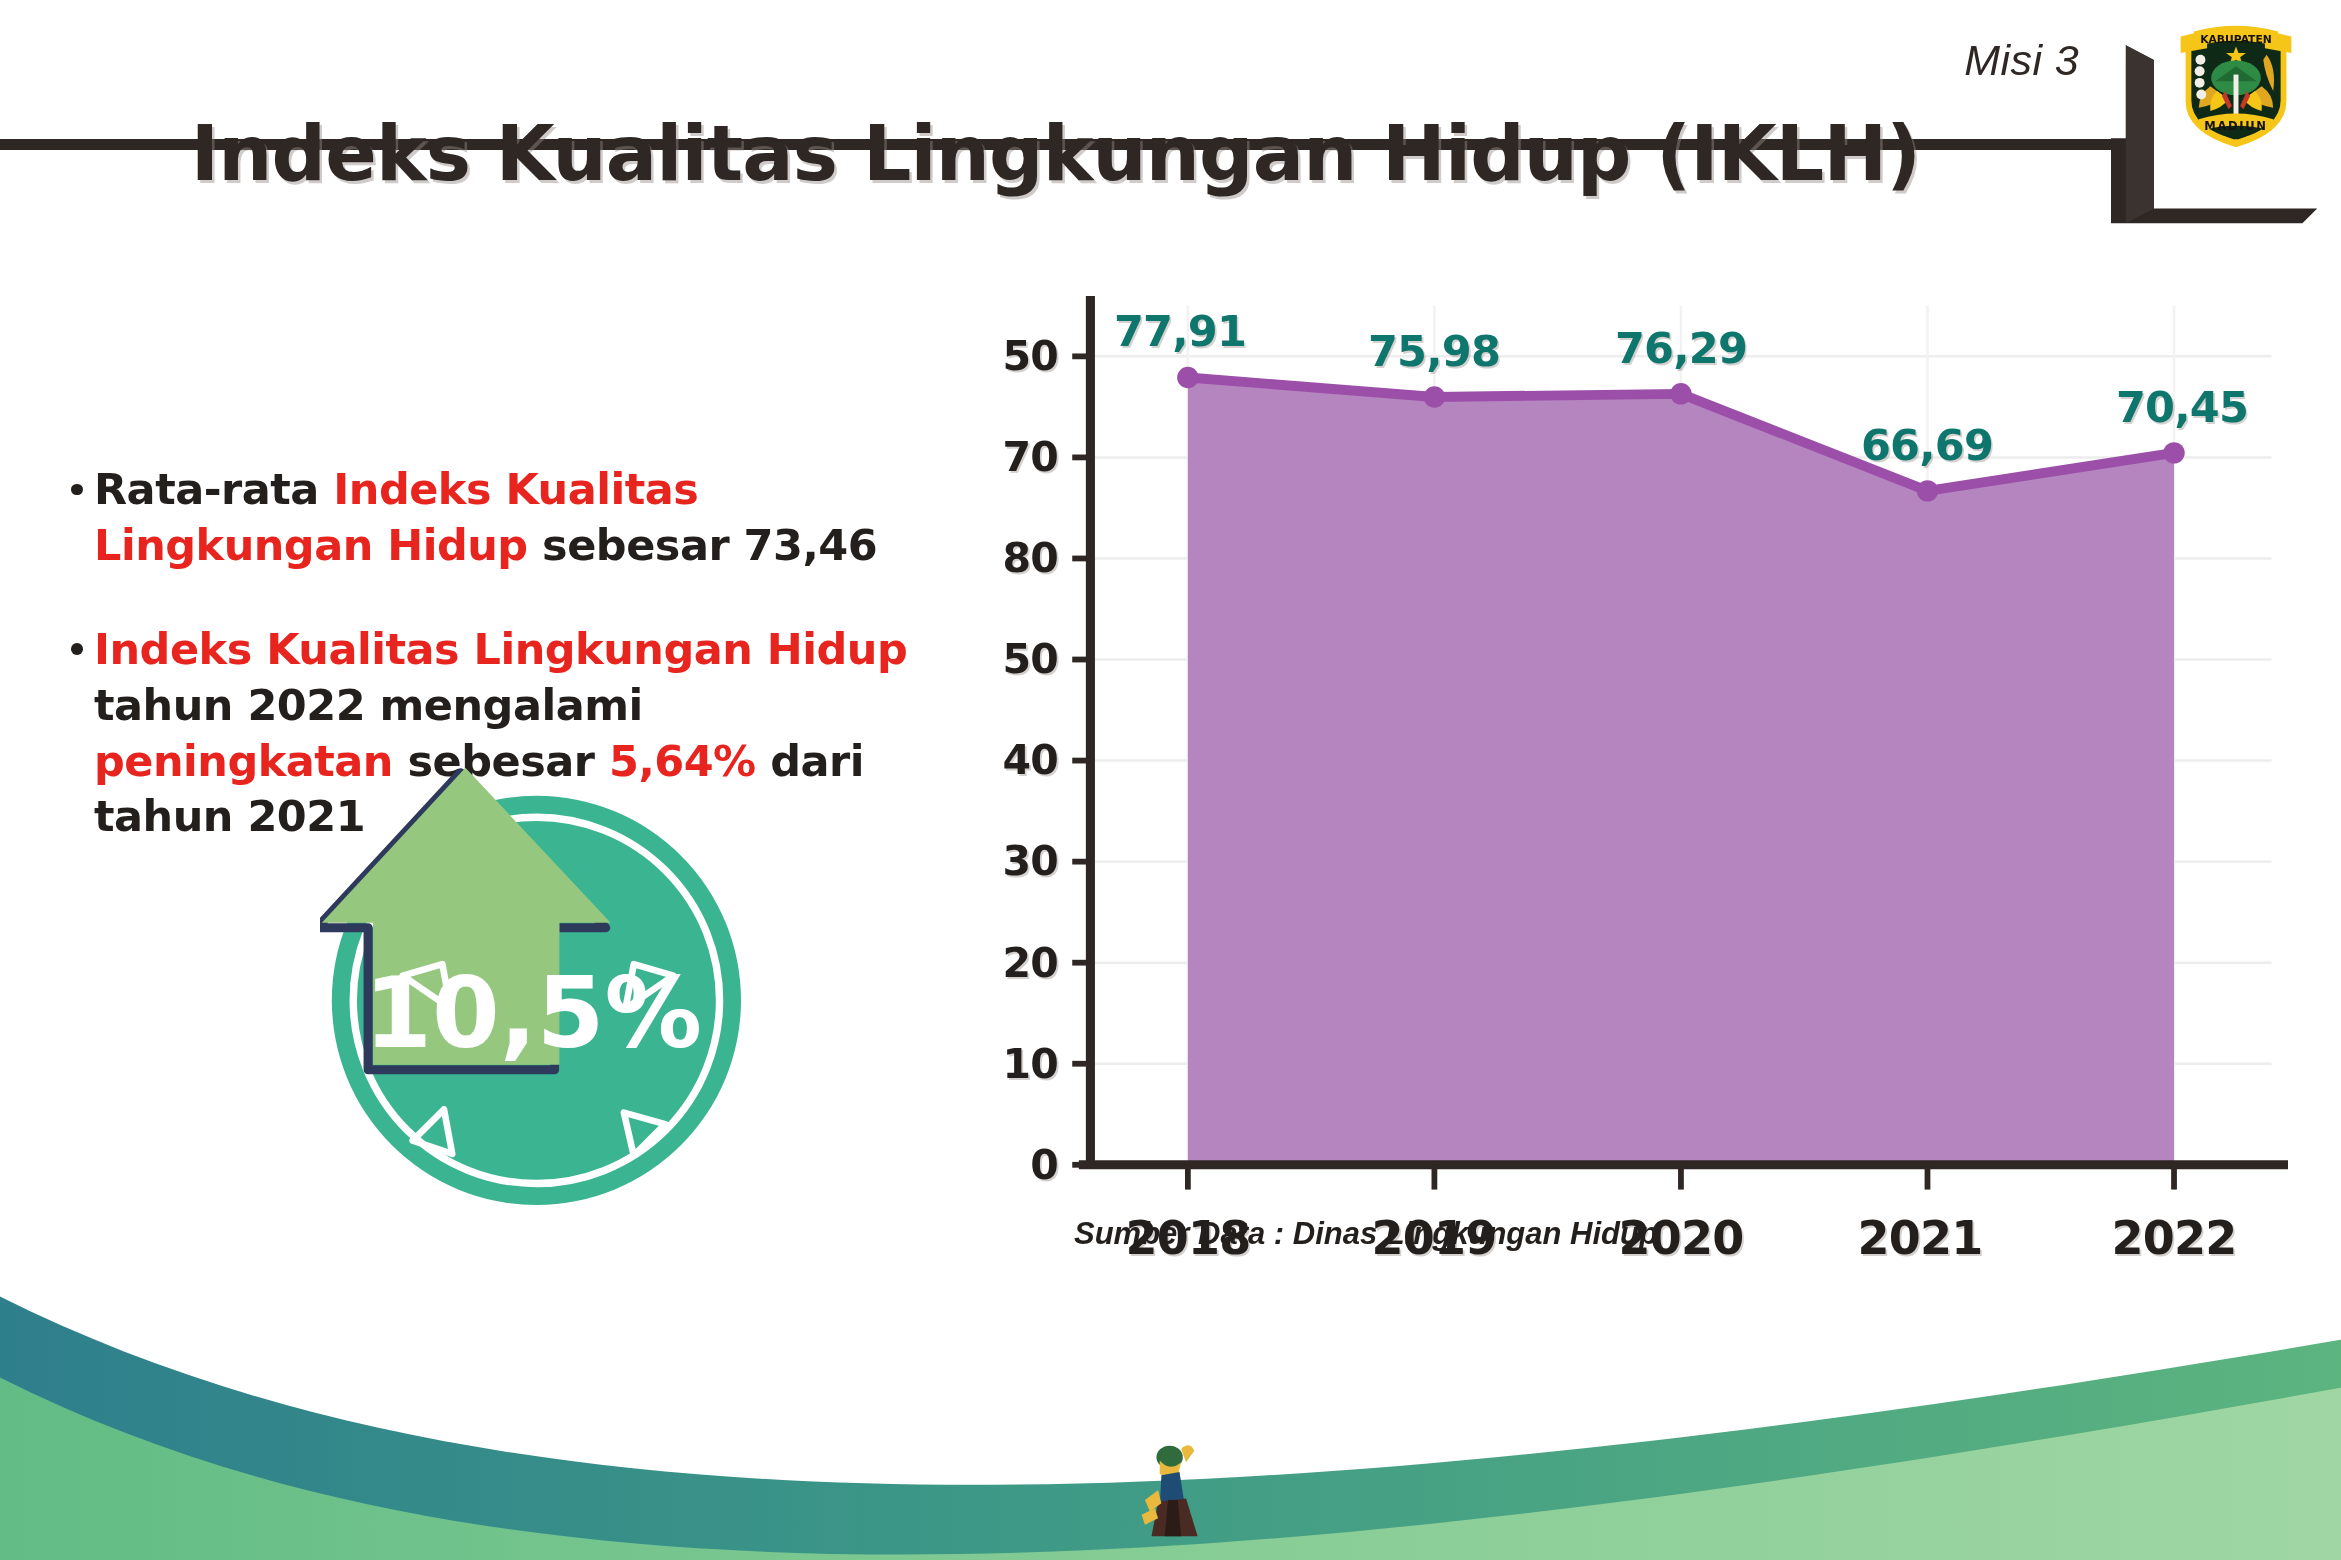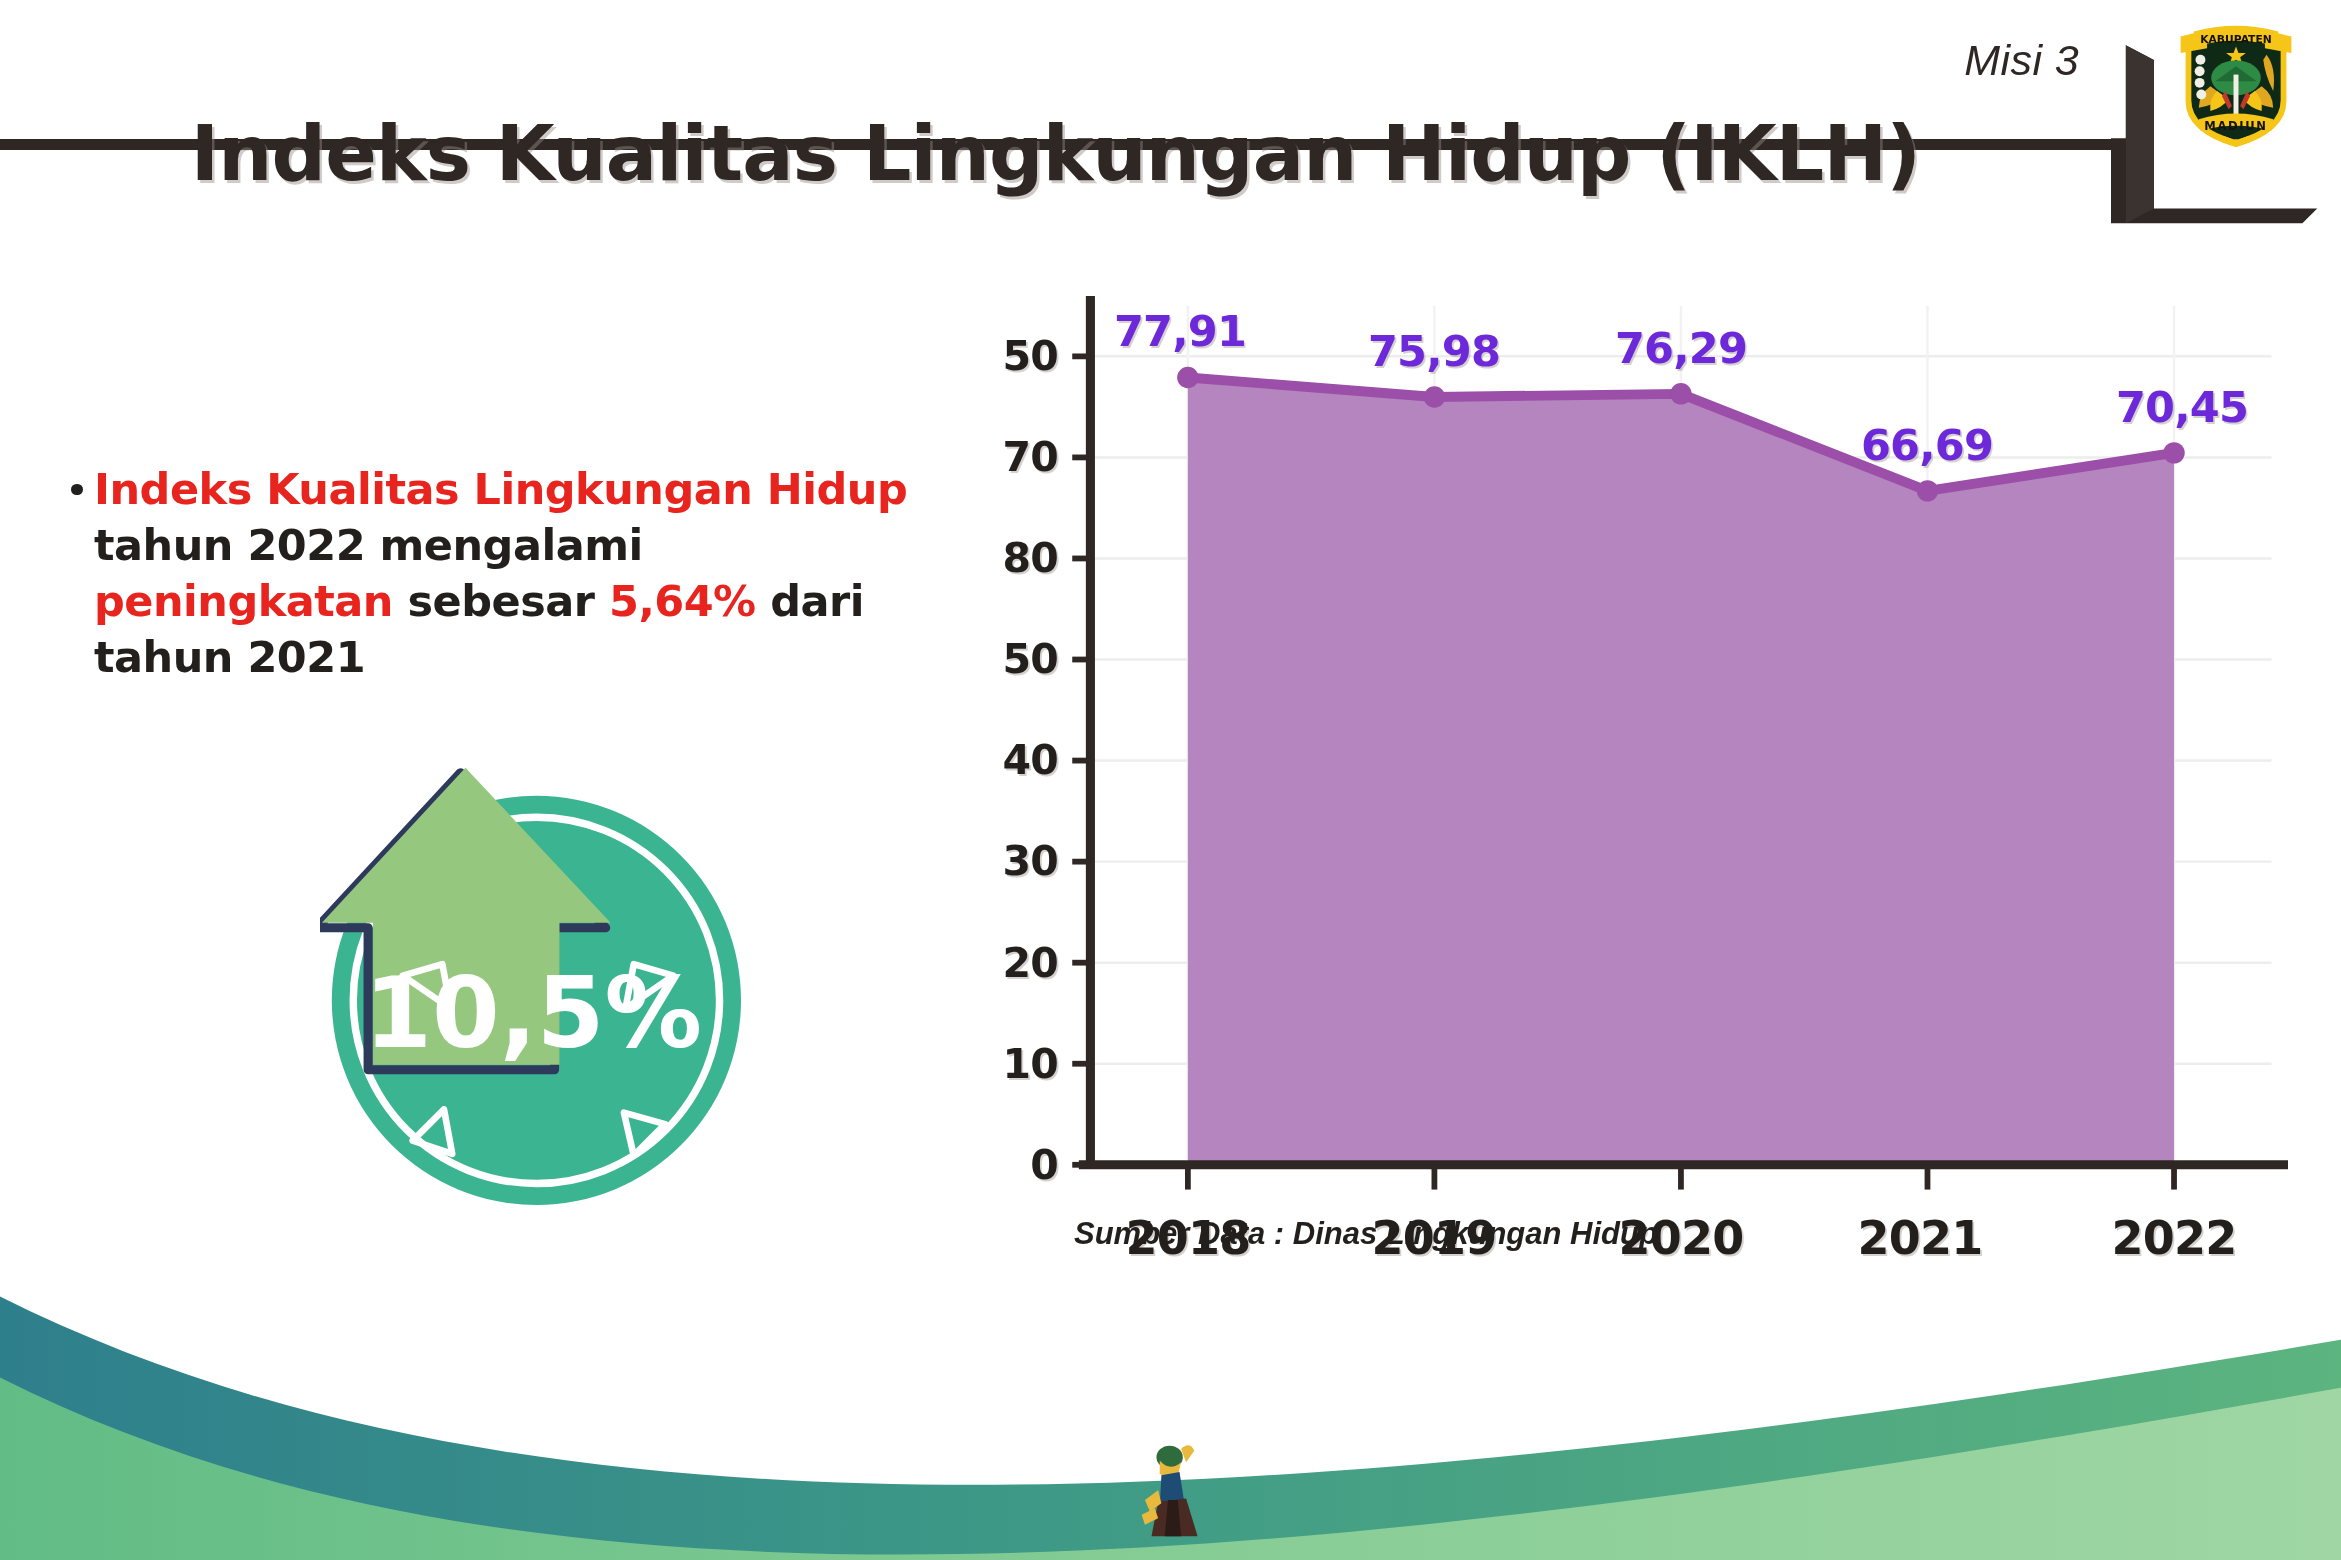--- a/index.html
+++ b/index.html
@@ -62,21 +62,21 @@
     text-shadow:1.7px 1.7px 0 rgba(150,140,135,.4);
   }
   .xlab{
     position:absolute;transform:translateX(-50%);
     font-size:46px;font-weight:bold;color:#231F1C;
     font-family:"DejaVu Sans",sans-serif;letter-spacing:-0.8px;
     text-shadow:1.7px 1.7px 0 rgba(150,140,135,.4);
   }
   .dlab{
     position:absolute;transform:translateX(-50%);
-    font-size:43px;font-weight:bold;color:#6d28d9;
+    font-size:43px;font-weight:bold;color:#0f766e;
     font-family:"DejaVu Sans",sans-serif;letter-spacing:-0.8px;
     white-space:nowrap;
     text-shadow:1.7px 1.7px 0 rgba(150,140,135,.4);
     text-align:right;
   }
   .source{
     position:absolute;left:1074px;top:1216px;
     font-size:31px;font-weight:bold;font-style:italic;color:#231F1C;
     font-family:"Liberation Sans",sans-serif;white-space:nowrap;
   }
@@ -125,20 +125,21 @@
     <path d="M112 48 Q124 64 120 92 Q110 72 108 54 Z" fill="#E0A820"></path>
     <path d="M30 126 Q75 112 120 126 L118 140 Q75 128 32 140 Z" fill="#F5C518"></path>
     <text x="75" y="139" font-family="DejaVu Sans, sans-serif" font-size="14" font-weight="bold" fill="#15110E" text-anchor="middle" letter-spacing="2">MADIUN</text>
     <path d="M60 146 L75 152 L90 146 L84 154 L75 150 L66 154 Z" fill="#F5C518"></path>
   </svg>
 </div>
 
 <div class="title">Indeks Kualitas Lingkungan Hidup (IKLH)</div>
 
 <div class="bullets">
+  <div class="bullet"><span>Rata-rata </span><span class="red">Indeks Kualitas Lingkungan Hidup</span><span> sebesar 73,46</span></div>
   <div class="bullet"><span class="red">Indeks Kualitas Lingkungan Hidup</span><span> tahun 2022 mengalami </span><span class="red">peningkatan</span><span> sebesar </span><span class="red">5,64%</span><span> dari tahun 2021</span></div>
 </div>
 
 <div class="badge-wrap">
   <svg width="446" height="462" viewBox="0 0 540 560">
     <circle cx="262" cy="312" r="248" fill="#3BB491"></circle>
     <circle cx="262" cy="312" r="222" fill="none" stroke="#ffffff" stroke-width="9"></circle>
     <path d="M110 210 L190 210 L190 170 L268 170 L268 210 L120 210 Z" fill="none" stroke="#2E3A5C" stroke-width="0"></path>
     <polygon points="-40,232 150,232 150,418 140,418 140,242 -40,242" fill="none"></polygon>
     <polygon points="176,30 352,218 290,218 290,390 64,390 64,218 2,218" fill="none" stroke="#2E3A5C" stroke-width="11" stroke-linejoin="round" transform="translate(-6,6)"></polygon>

